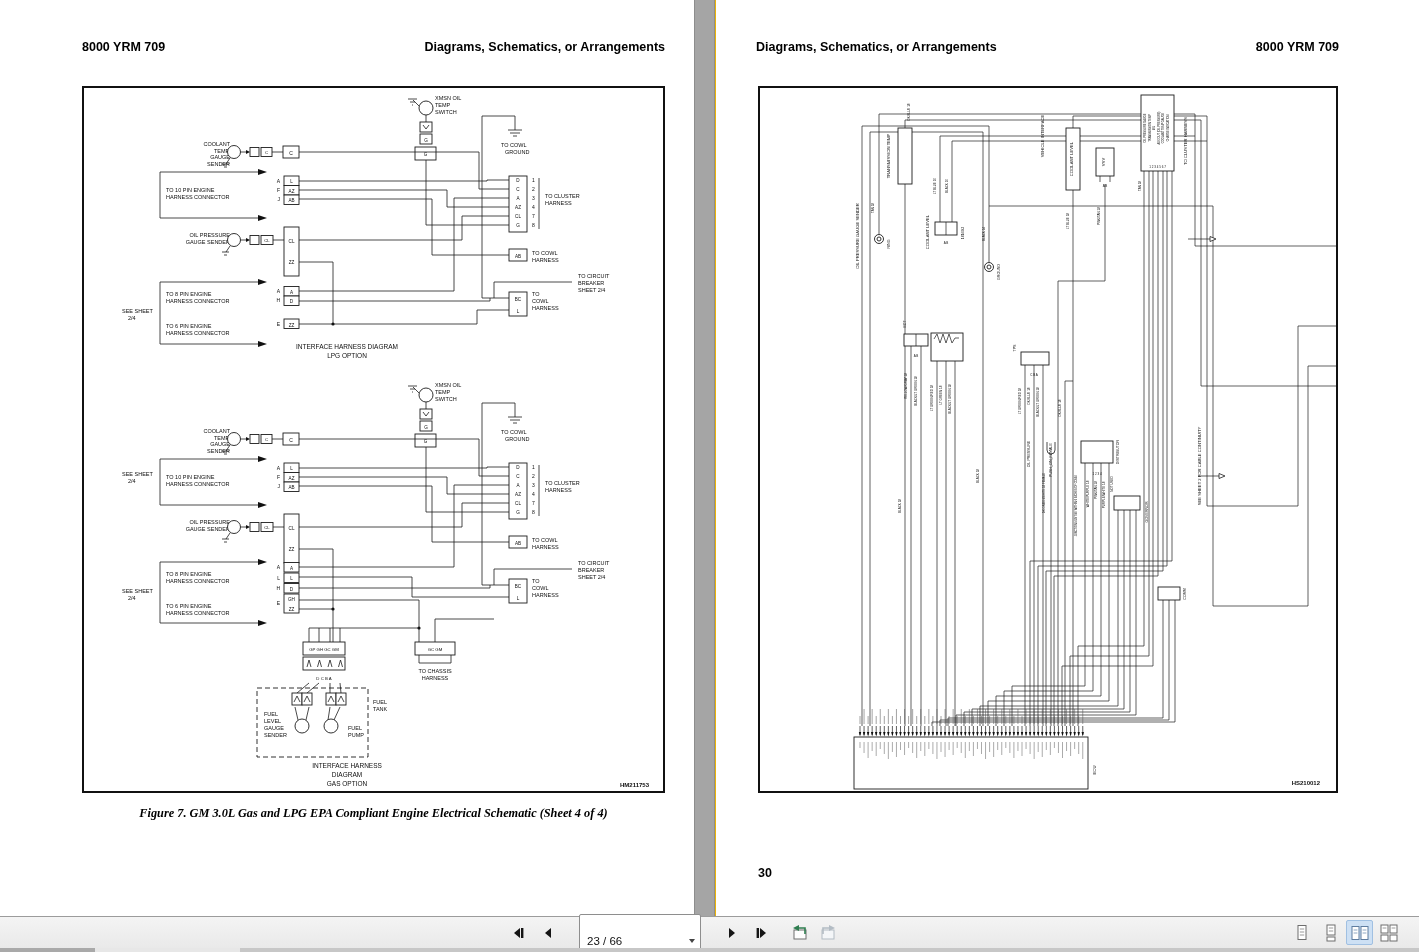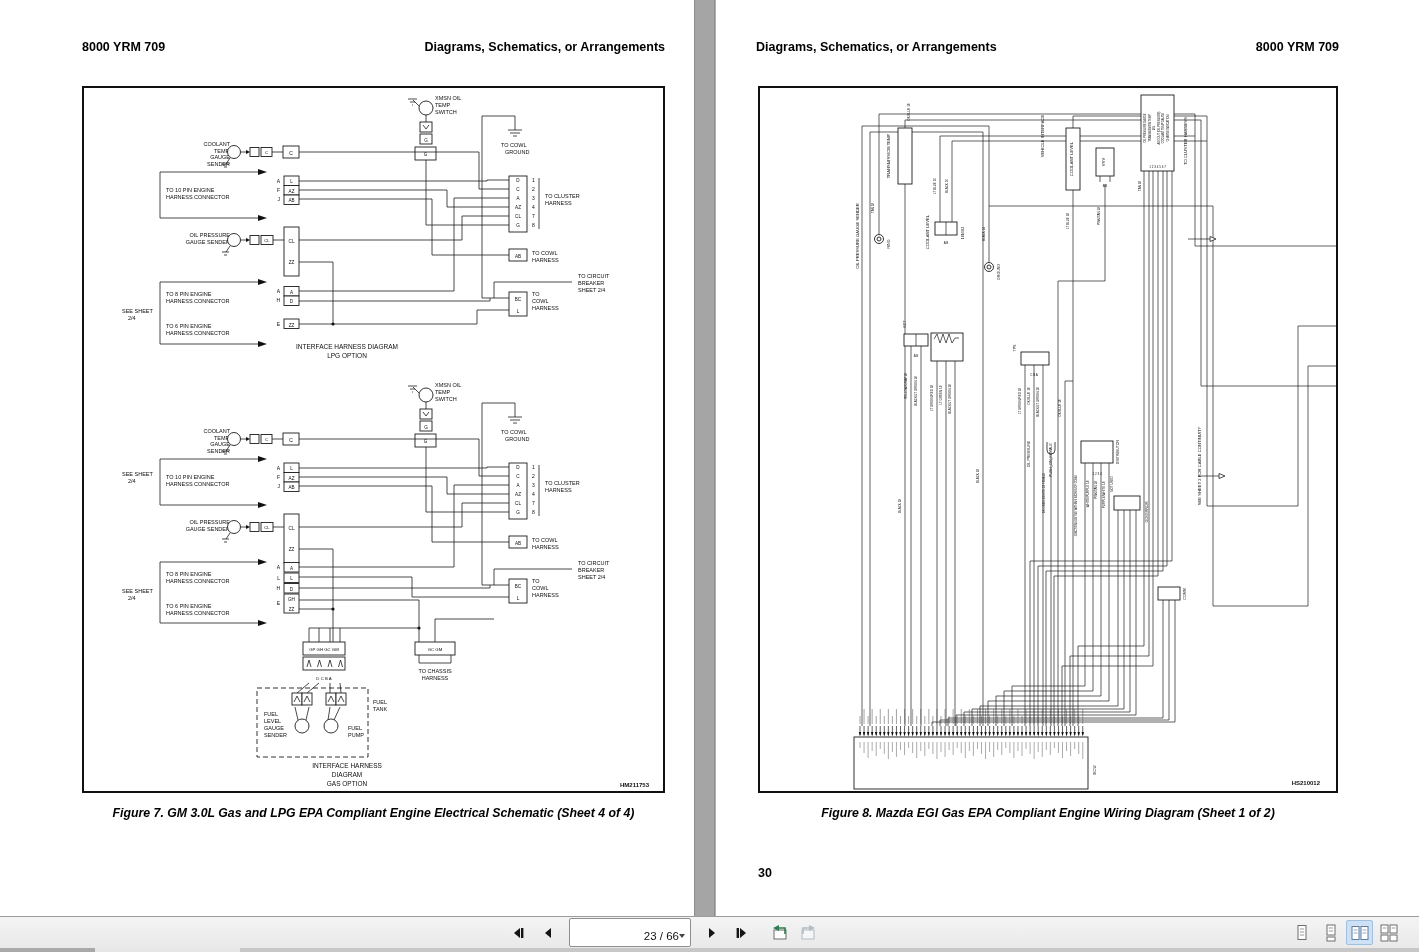--- a/index.html
+++ b/index.html
@@ -12,21 +12,21 @@
   .page-right{left:716px;width:703px;}
   .page-header{position:absolute;top:40px;display:flex;justify-content:space-between;
     font-weight:bold;font-size:12.5px;color:#000;}
   .page-left .page-header{left:82px;width:583px;}
   .page-right .page-header{left:40px;width:583px;}
   .diagram-svg{position:absolute;top:86px;}
   .page-left .diagram-svg{left:82px;}
   .page-right .diagram-svg{left:42px;}
   .caption{position:absolute;top:806px;font-weight:bold;font-style:italic;font-size:12.3px;
     text-align:center;color:#000;}
-  .page-left .caption{left:82px;width:583px;}
+  .page-left .caption{left:82px;width:583px;font-family:Liberation Serif, serif;}
   .page-right .caption{left:42px;width:580px;}
   .pagenum{position:absolute;top:866px;font-weight:bold;font-size:12.5px;color:#000;}
   .page-left .pagenum{left:82px;width:583px;text-align:right;}
   .page-right .pagenum{left:42px;text-align:left;}
   
   svg text{font-family:"Liberation Sans",sans-serif;fill:#0e0e0e;}
   .w{fill:none;stroke:#1c1c1c;stroke-width:0.8;}
   .w2{fill:none;stroke:#1c1c1c;stroke-width:0.7;}
   .bx{fill:#fff;stroke:#1c1c1c;stroke-width:0.9;}
   .dash{fill:none;stroke:#1c1c1c;stroke-width:0.9;stroke-dasharray:5,3;}
@@ -38,22 +38,22 @@
   .r42{font-size:4.2px;}.r36{font-size:3.6px;}.r34{font-size:3.4px;}.r3{font-size:3px;}
   .r28{font-size:2.8px;}.r26{font-size:2.6px;}
   .mid{text-anchor:middle;}.end{text-anchor:end;}
   
   .toolbar{position:absolute;left:0;top:916px;width:1419px;height:32px;
     background:linear-gradient(#f4f4f4,#e9e9e9);border-top:1px solid #9c9c9c;box-sizing:border-box;}
   .nav-group{position:absolute;left:503px;top:0;height:31px;display:flex;align-items:center;}
   .tb{background:none;border:none;padding:0;margin:0 5px;width:20px;height:20px;
     display:flex;align-items:center;justify-content:center;cursor:pointer;}
   .page-combo{width:108px;height:20px;background:#fff;border:1px solid #8e8e8e;border-radius:2px;
-    display:flex;align-items:center;justify-content:flex-end;font-size:11.5px;color:#111;
-    padding:7px 5px 0 7px;margin:0 6px;box-sizing:content-box;cursor:pointer;}
+    display:flex;align-items:center;justify-content:space-between;font-size:11.5px;color:#111;
+    padding:16px 5px 0 7px;margin:0 16px;box-sizing:content-box;cursor:pointer;}
   .combo-arrow{width:0;height:0;border-left:3.5px solid transparent;border-right:3.5px solid transparent;
     border-top:4px solid #444;}
   .layout-group{position:absolute;right:16px;top:0;height:31px;display:flex;align-items:center;}
   .layout-btn{width:27px;height:25px;margin:0 1px;display:flex;align-items:center;justify-content:center;
     background:none;border:1px solid transparent;border-radius:2px;padding:0;cursor:pointer;}
   .layout-btn.active{background:#cde0f4;border-color:#a0c0e2;}
   .bottom-strip{position:absolute;left:0;top:948px;width:1419px;height:4px;display:flex;}
   .bs1{width:95px;background:#a9a9a9;}.bs2{width:145px;background:#e7e7e7;}.bs3{flex:1;background:#c7c7c7;}
 </style>
 </head>
@@ -771,21 +771,20 @@
           <line x1="324.75" y1="640" x2="324.75" y2="649" stroke="#1c1c1c" stroke-width="0.7"></line>
           <polygon points="323.55,646 325.95,646 324.75,650.5" fill="#111"></polygon>
           <line x1="324.75" y1="623" x2="324.75" y2="638" stroke="#565656" stroke-width="0.55"></line>
           <line x1="324.75" y1="656" x2="324.75" y2="673" stroke="#565656" stroke-width="0.5"></line>
         </g>
       <text class="r42 mid" transform="rotate(-90 338,684)" x="338" y="684">ECU</text>
 
       <text class="tb6 end" x="562" y="699">HS210012</text>
     </svg>
 
-    <div class="caption">Figure 8.  Mazda EGI Gas EPA Compliant Engine Wiring Diagram (Sheet 1 of 2)</div>
     <div class="pagenum">30</div>
   </section>
 </div>
 
 <div class="toolbar">
   <div class="nav-group">
     <button class="tb">
       <svg width="14" height="12" viewBox="0 0 14 12">
         <polygon points="9,1 3,6 9,11" fill="#151515"></polygon>
           <rect x="10" y="1" width="2.4" height="10" fill="#151515"></rect>

